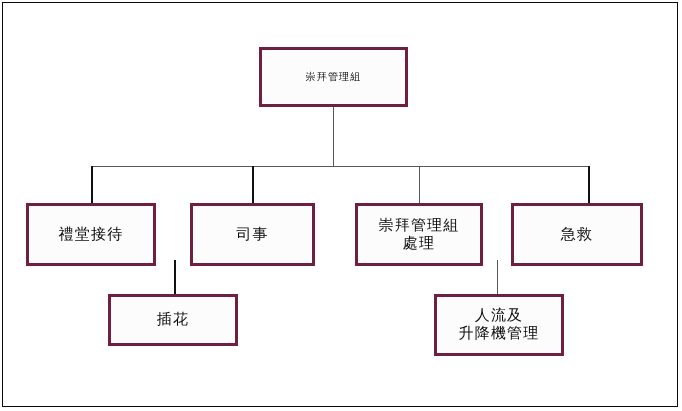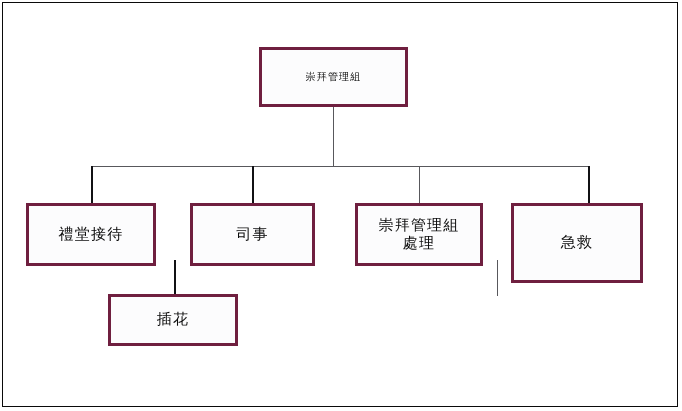--- a/index.html
+++ b/index.html
@@ -56,22 +56,26 @@
 
   <div class="node" style="left:190px;top:203px;width:125px;height:63px;">
     <span class="node-label">司事</span>
   </div>
 
   <div class="node" style="left:355px;top:203px;width:128px;height:63px;">
     <span class="node-label">崇拜管理組
 處理</span>
   </div>
 
-  <div class="node" style="left:511px;top:203px;width:132px;height:80px;">
+  <div class="node" style="left:511px;top:203px;width:132px;height:63px;">
     <span class="node-label">急救</span>
   </div>
 
   <div class="node" style="left:108px;top:294px;width:130px;height:52px;">
     <span class="node-label">插花</span>
   </div>
 
+  <div class="node" style="left:434px;top:294px;width:130px;height:62px;">
+    <span class="node-label">人流及
+升降機管理</span>
+  </div>
 
 </div>
 
 </body></html>

